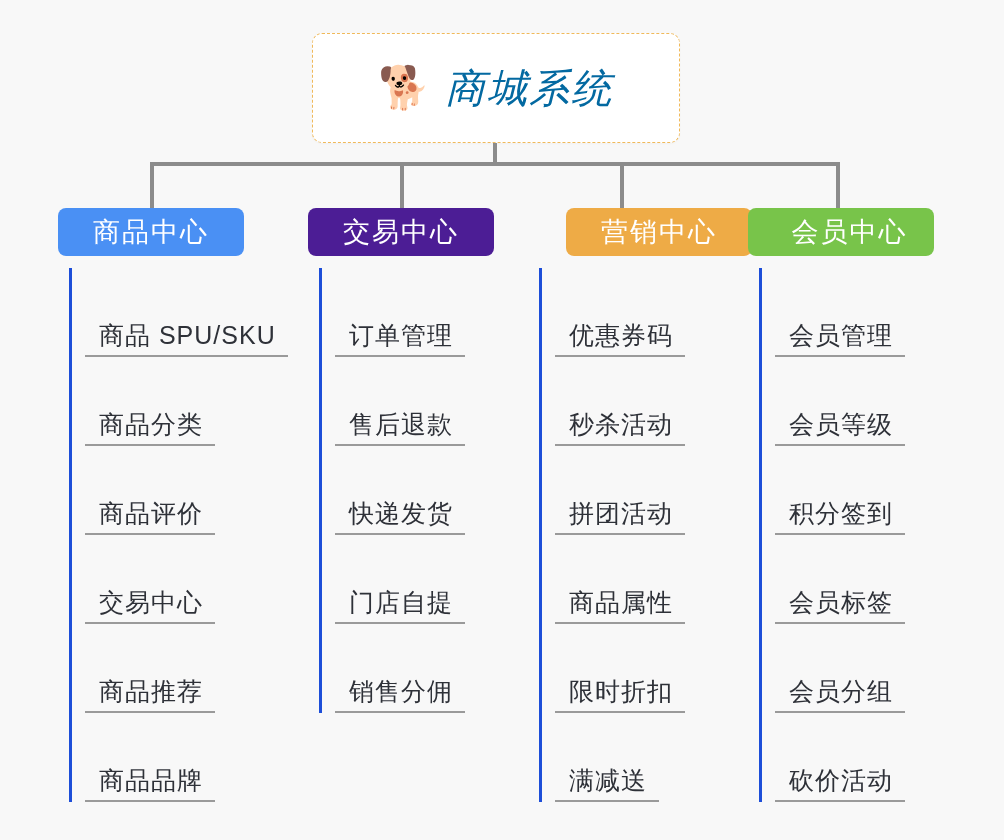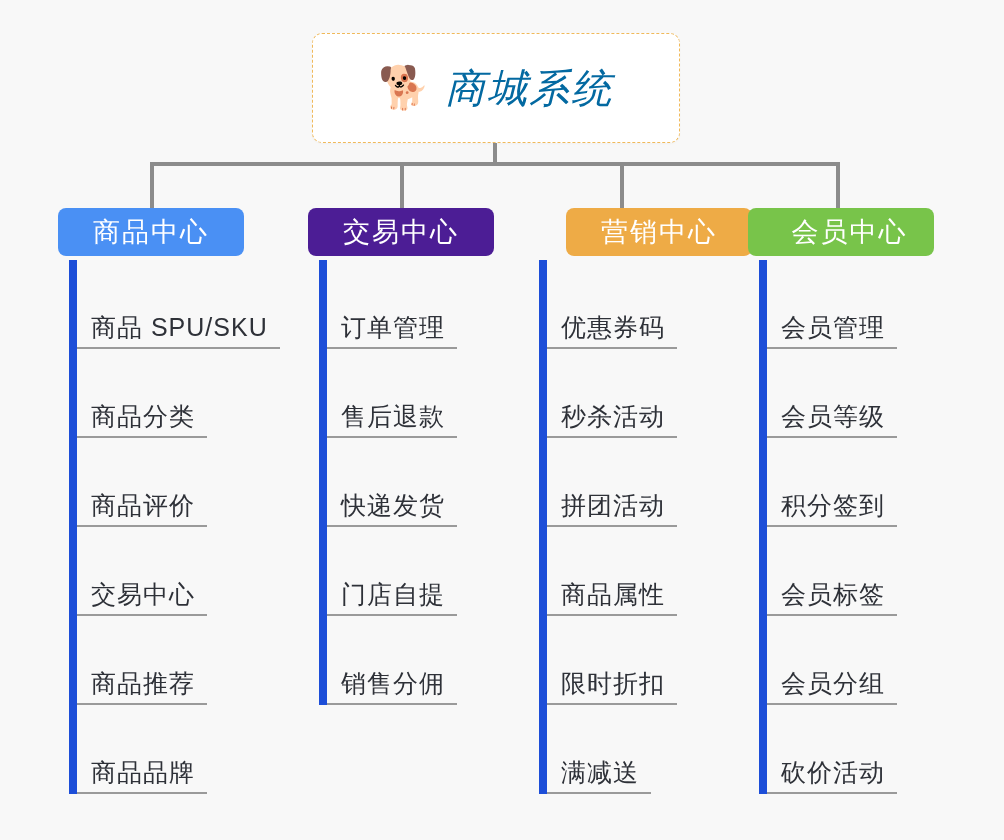--- a/index.html
+++ b/index.html
@@ -88,22 +88,23 @@
     justify-content: center;
     color: #ffffff;
     font-size: 27px;
     letter-spacing: 2px;
     box-sizing: border-box;
   }
 
   
   .leaf-list {
     position: relative;
-    margin-top: 4px;
-    border-left: 8px solid #1d4ed8;
+    margin-top: 12px;
+    padding-left: 13px;
+    border-left: 3px solid #1d4ed8;
     margin-left: 11px;
   }
   .leaf-item {
     height: 89px;
     display: flex;
     align-items: flex-end;
     box-sizing: border-box;
   }
   .leaf-label {
     display: inline-block;

